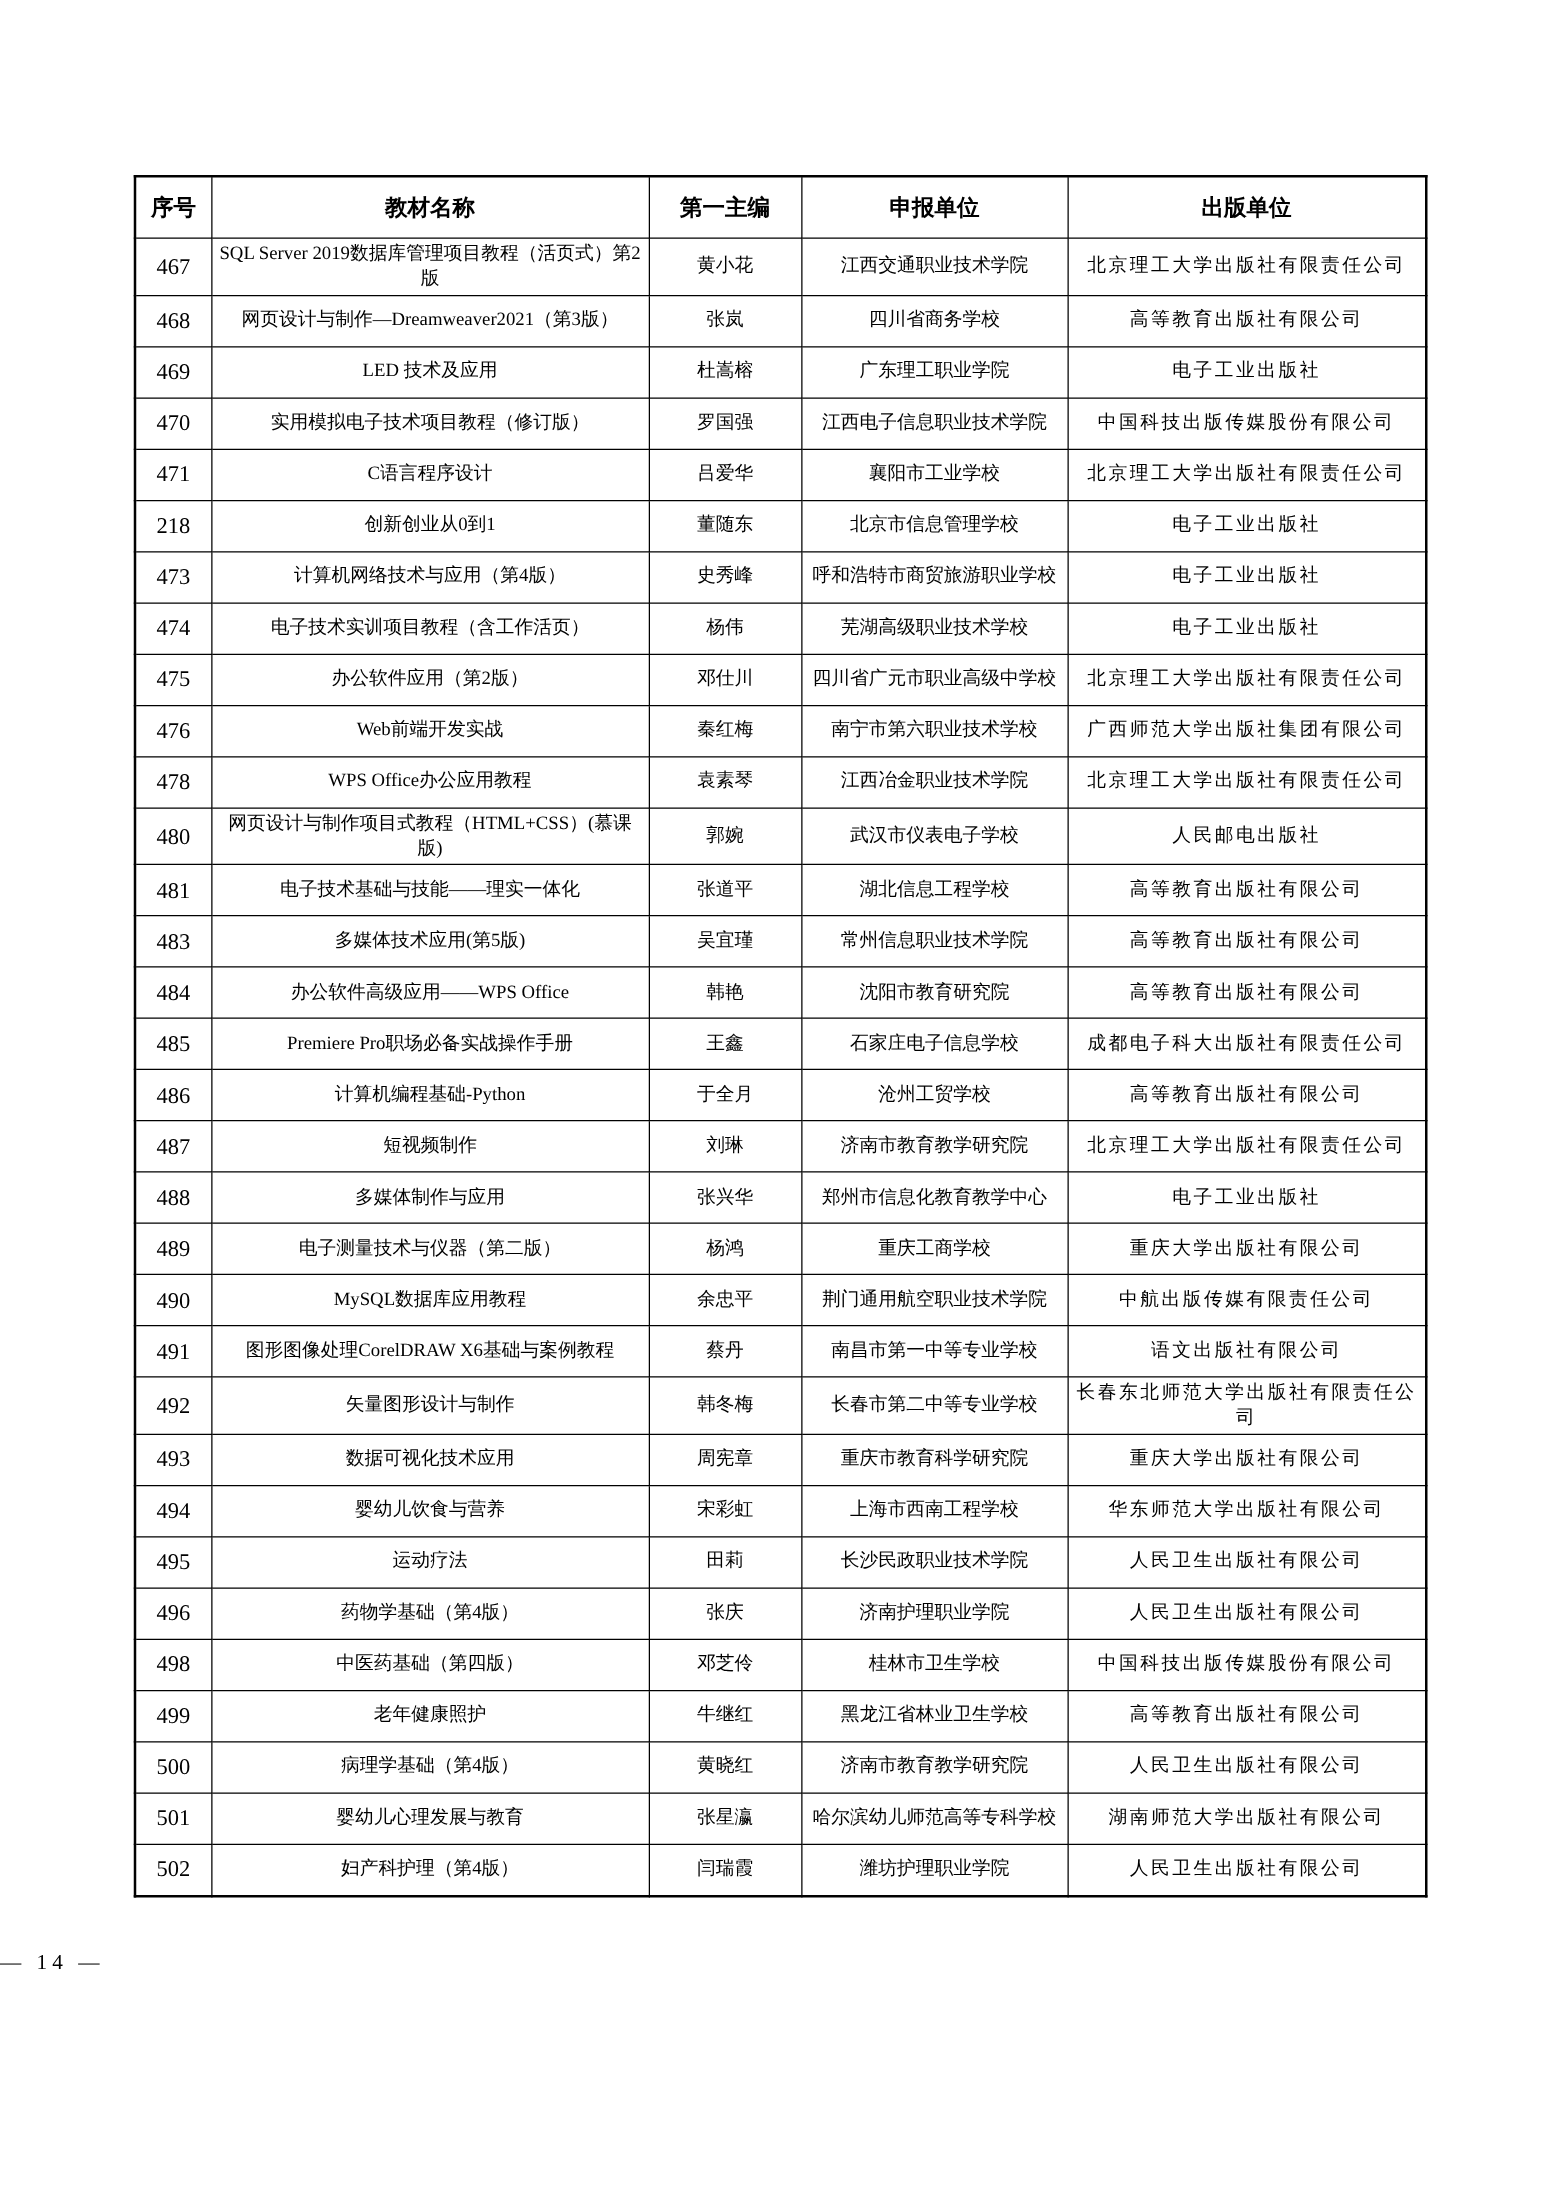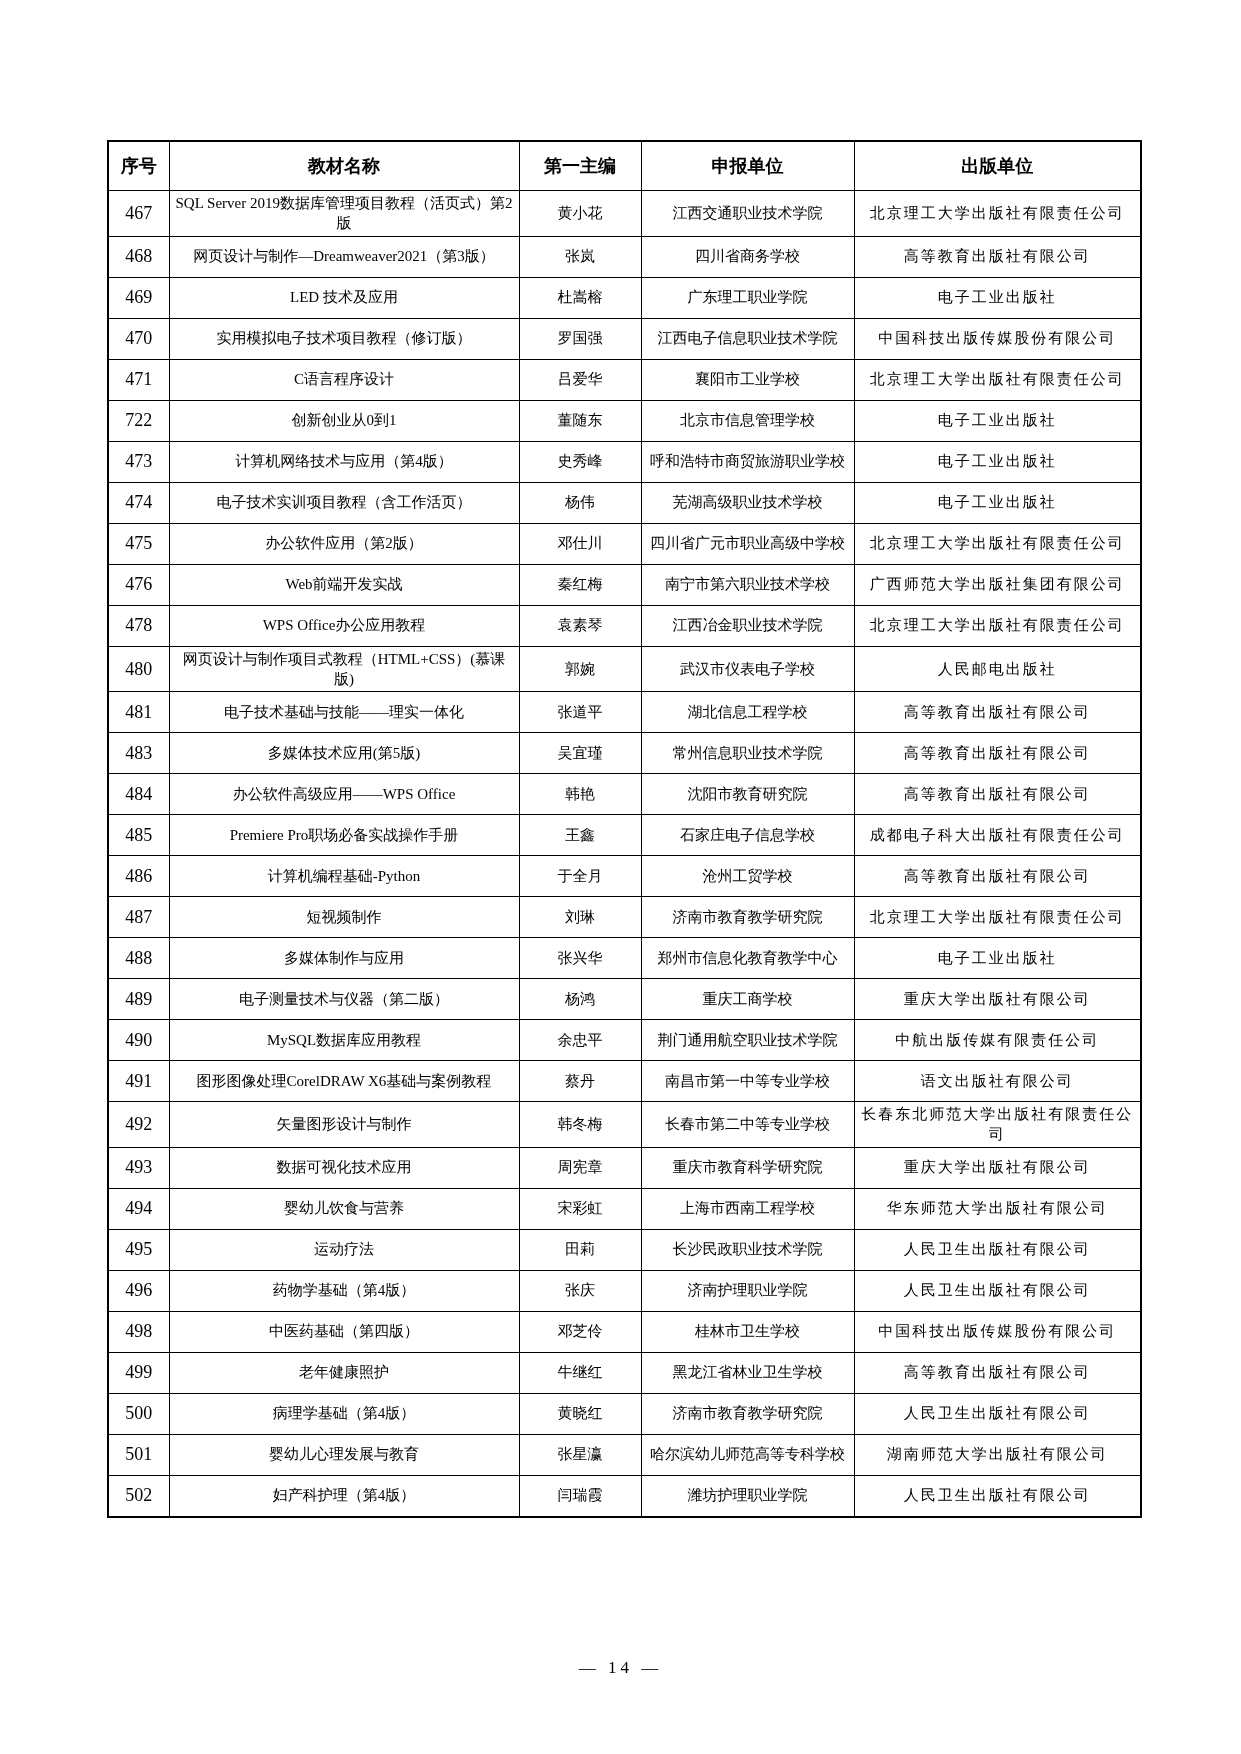--- a/index.html
+++ b/index.html
@@ -34,22 +34,21 @@
     font-weight:bold;
     font-size:18px;
     height:44px;
   }
   .doc-table tbody td { height:36px; }
   .doc-table tbody td:nth-child(1) { font-size:18px; }
   .doc-table tbody td:nth-child(5) { letter-spacing:2px;margin-top:20px; }
   .footer-page-number {
     position:absolute;
     left:0; right:0;
-    top:1658px;
-    text-align:center;
+    top:1560px;
     font-size:17px;
     letter-spacing:4px;
   }
 </style>
 </head>
 <body>
 
 <div class="page">
 
   <table class="doc-table">
@@ -99,21 +98,21 @@
           <td>中国科技出版传媒股份有限公司</td>
         </tr>
         <tr>
           <td>471</td>
           <td>C语言程序设计</td>
           <td>吕爱华</td>
           <td>襄阳市工业学校</td>
           <td>北京理工大学出版社有限责任公司</td>
         </tr>
         <tr>
-          <td>722</td>
+          <td>218</td>
           <td>创新创业从0到1</td>
           <td>董随东</td>
           <td>北京市信息管理学校</td>
           <td>电子工业出版社</td>
         </tr>
         <tr>
           <td>473</td>
           <td>计算机网络技术与应用（第4版）</td>
           <td>史秀峰</td>
           <td>呼和浩特市商贸旅游职业学校</td>

